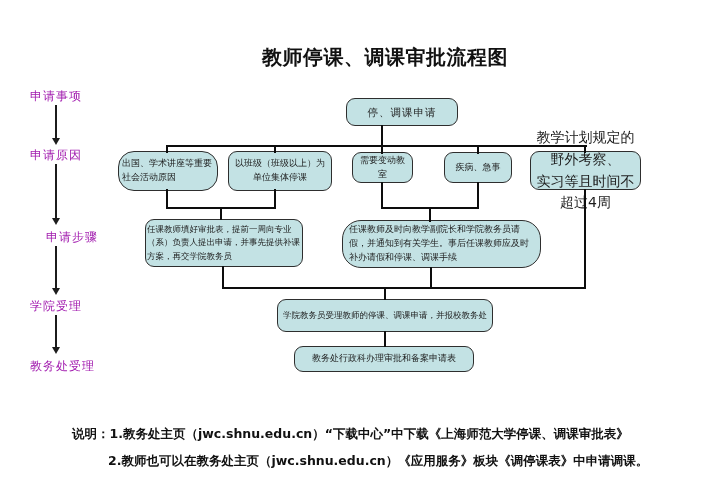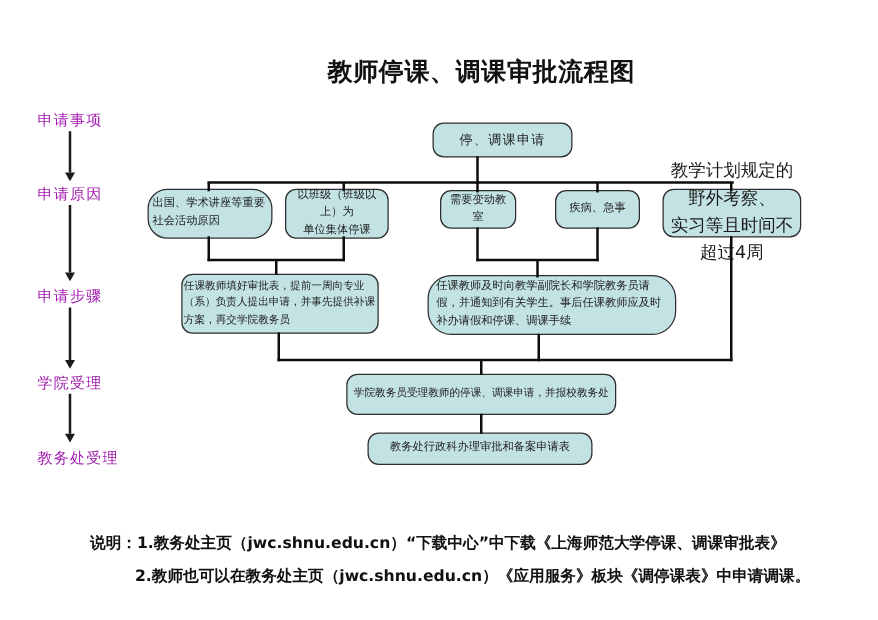--- a/index.html
+++ b/index.html
@@ -5,36 +5,36 @@
   html,body{margin:0;padding:0;background:#ffffff;}
   body{font-family:"DejaVu Sans","Liberation Sans",sans-serif;}
   #canvas{position:relative;width:702px;height:496px;background:#ffffff;overflow:hidden;}
 
   
   #title{position:absolute;left:70px;top:44px;width:630px;text-align:center;
          font-size:20px;font-weight:700;color:#111;letter-spacing:0.5px;}
 
   
   .rail-label{position:absolute;left:30px;font-size:12px;color:#a21caf;letter-spacing:1px;white-space:nowrap;}
-  #rl0{top:88px;} #rl1{top:147px;} #rl2{top:229px;} #rl3{top:298px;} #rl4{top:358px;}
+  #rl0{top:88px;} #rl1{top:147px;} #rl2{top:229px;margin-left:16px;} #rl3{top:298px;} #rl4{top:358px;}
   .varrow{position:absolute;left:55px;width:2px;background:#1c1c1c;}
   .varrow::after{content:'';position:absolute;bottom:-7px;left:-3px;width:0;height:0;
                  border-left:4px solid transparent;border-right:4px solid transparent;
                  border-top:7px solid #1c1c1c;}
   #ra0{top:105px;height:33px;} #ra1{top:164px;height:54px;}
   #ra2{top:246px;height:42px;} #ra3{top:315px;height:32px;}
 
   
   .fbox{position:absolute;box-sizing:border-box;background:#c3e2e4;border:1.6px solid #2e2e2e;
         border-radius:9px;color:#1c1c1c;display:flex;align-items:center;justify-content:center;
         white-space:pre-line;line-height:1.55;font-size:9px;padding:2px 4px;text-align:center;}
   .fbox.left-text{justify-content:flex-start;text-align:left;}
   #b-top{left:336px;top:98px;width:112px;height:28px;font-size:10.5px;letter-spacing:1px;margin-left:10px;}
   #b-r1{left:118px;top:151px;width:100px;height:40px;text-align:left;justify-content:flex-start;padding:2px 3px;border-radius:16px;}
-  #b-r2{left:228px;top:151px;width:83px;height:40px;}
+  #b-r2{left:228px;top:151px;width:104px;height:40px;}
   #b-r3{left:352px;top:152px;width:61px;height:31px;}
   #b-r4{left:444px;top:152px;width:68px;height:31px;}
   #b-r5{left:530px;top:151px;width:111px;height:39px;font-size:14px;}
   #b-s1{left:145px;top:219px;width:158px;height:48px;font-size:8.5px;padding:3px 1px;}
   #b-s2{left:342px;top:220px;width:199px;height:48px;padding:3px 6px;border-radius:19px;}
   #b-c1{left:277px;top:299px;width:216px;height:33px;font-size:8.5px;}
   #b-c2{left:294px;top:346px;width:180px;height:26px;}
 
   
   .conn{position:absolute;background:#0d0d0d;}

